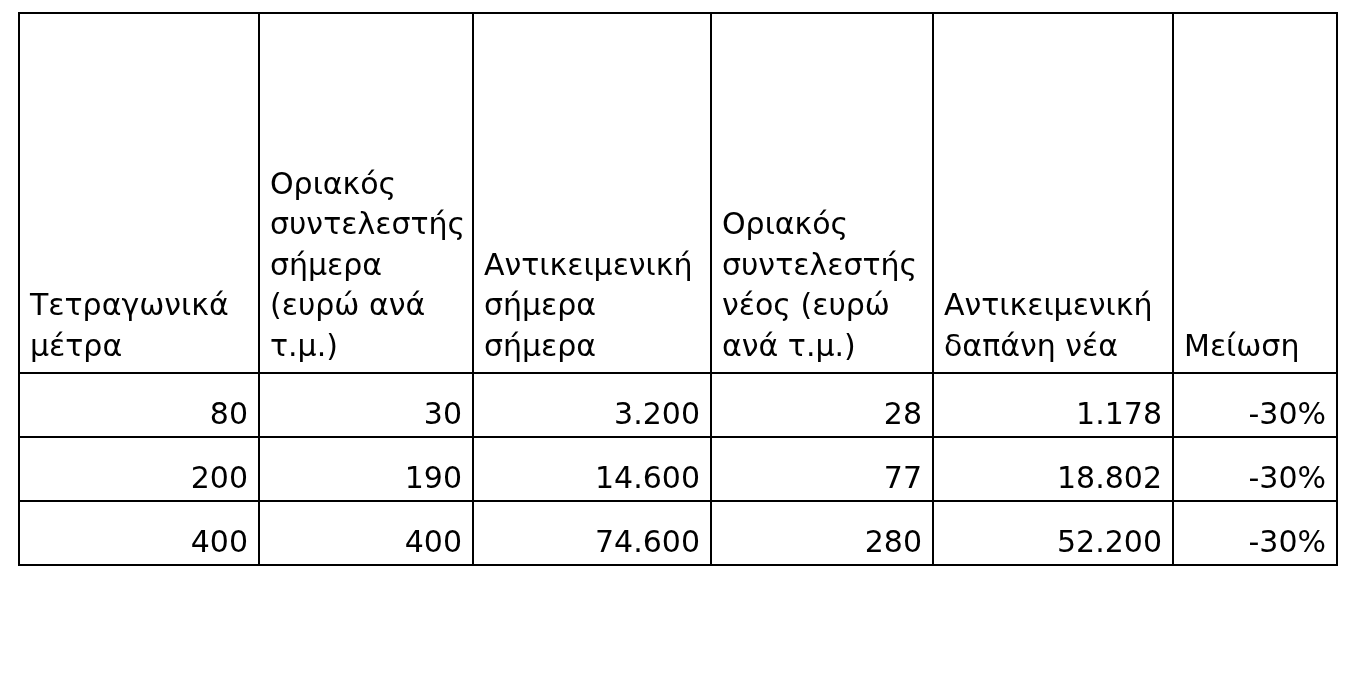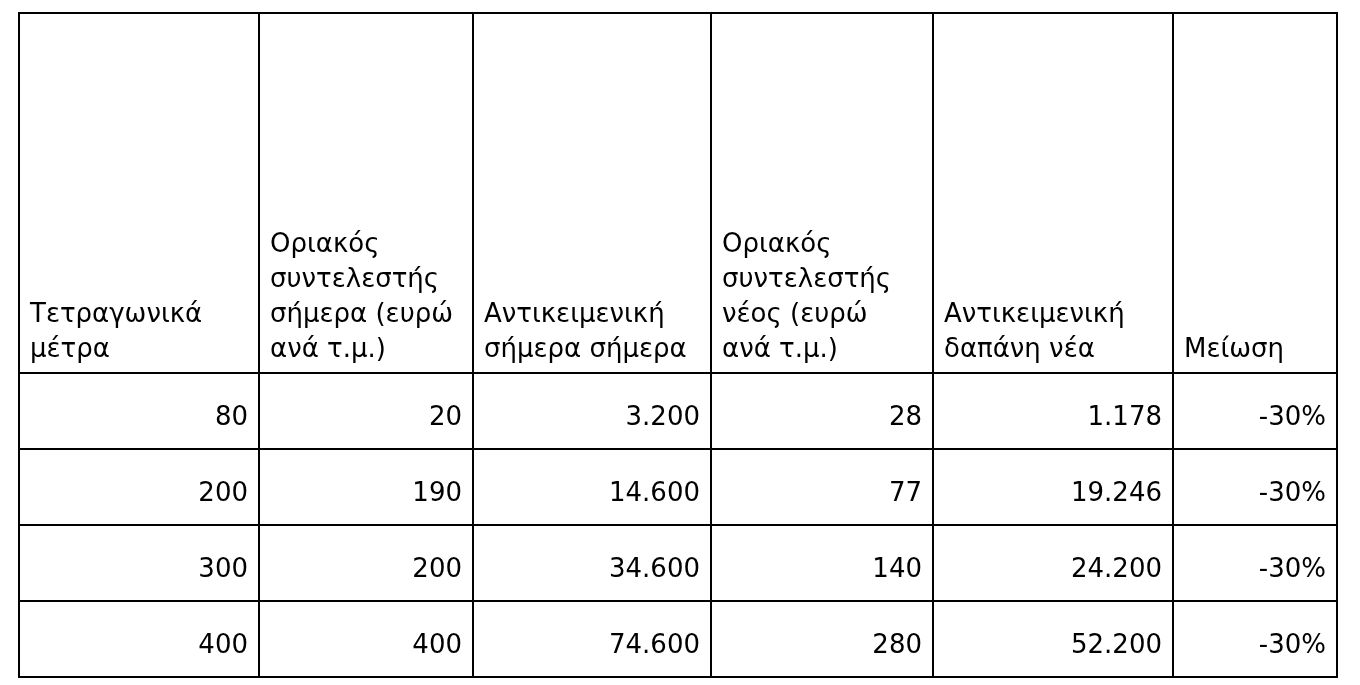--- a/index.html
+++ b/index.html
@@ -23,37 +23,37 @@
   table.data-table {
     border-collapse: collapse;
     table-layout: fixed;
     width: 1318px;
     background: #ffffff;
   }
   table.data-table td,
   table.data-table th {
     border: 2px solid #000000;
     padding: 0 10px;
-    font-size: 26px;
+    font-size: 30px;
     line-height: 1.35;
     font-weight: normal;
     vertical-align: bottom;
     color: #000000;
     background: #ffffff;
   }
   table.data-table thead th {
     text-align: left;
     height: 352px;
     padding-bottom: 6px;
   }
   table.data-table tbody td {
     text-align: right;
     height: 58px;
     padding-top: 2px;
-    padding-bottom: 14px;
+    padding-bottom: 2px;
   }
   table.data-table tbody td.col-last {
     text-align: right;
   }
   
   col.c0 { width: 240px; }
   col.c1 { width: 214px; }
   col.c2 { width: 238px; }
   col.c3 { width: 222px; }
   col.c4 { width: 240px; }
@@ -78,40 +78,32 @@
         <th>Οριακός συντελεστής σήμερα (ευρώ ανά τ.μ.)</th>
         <th>Αντικειμενική σήμερα σήμερα</th>
         <th>Οριακός συντελεστής νέος (ευρώ ανά τ.μ.)</th>
         <th>Αντικειμενική δαπάνη νέα</th>
         <th>Μείωση</th>
       </tr>
     </thead>
     <tbody>
       <tr>
         <td>80</td>
-        <td>20</td>
+        <td>30</td>
         <td>3.200</td>
         <td>28</td>
         <td>1.178</td>
         <td class="col-last">-30%</td>
       </tr>
       <tr>
         <td>200</td>
         <td>190</td>
         <td>14.600</td>
         <td>77</td>
-        <td>19.246</td>
-        <td class="col-last">-30%</td>
-      </tr>
-      <tr>
-        <td>300</td>
-        <td>200</td>
-        <td>34.600</td>
-        <td>140</td>
-        <td>24.200</td>
+        <td>18.802</td>
         <td class="col-last">-30%</td>
       </tr>
       <tr>
         <td>400</td>
         <td>400</td>
         <td>74.600</td>
         <td>280</td>
         <td>52.200</td>
         <td class="col-last">-30%</td>
       </tr>

